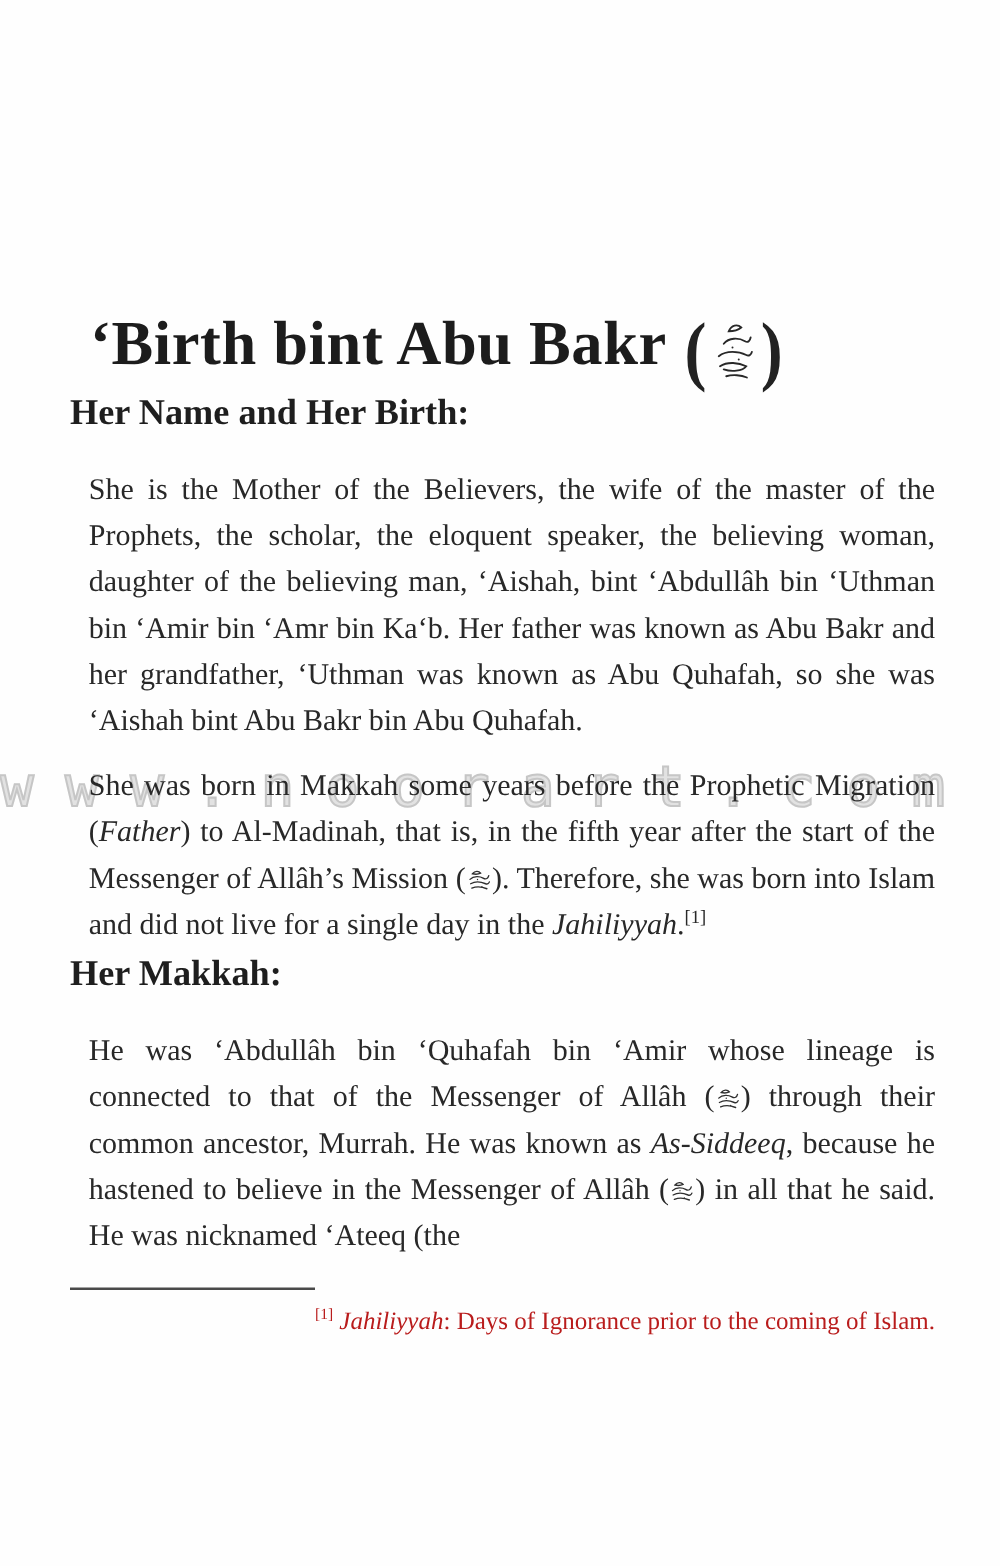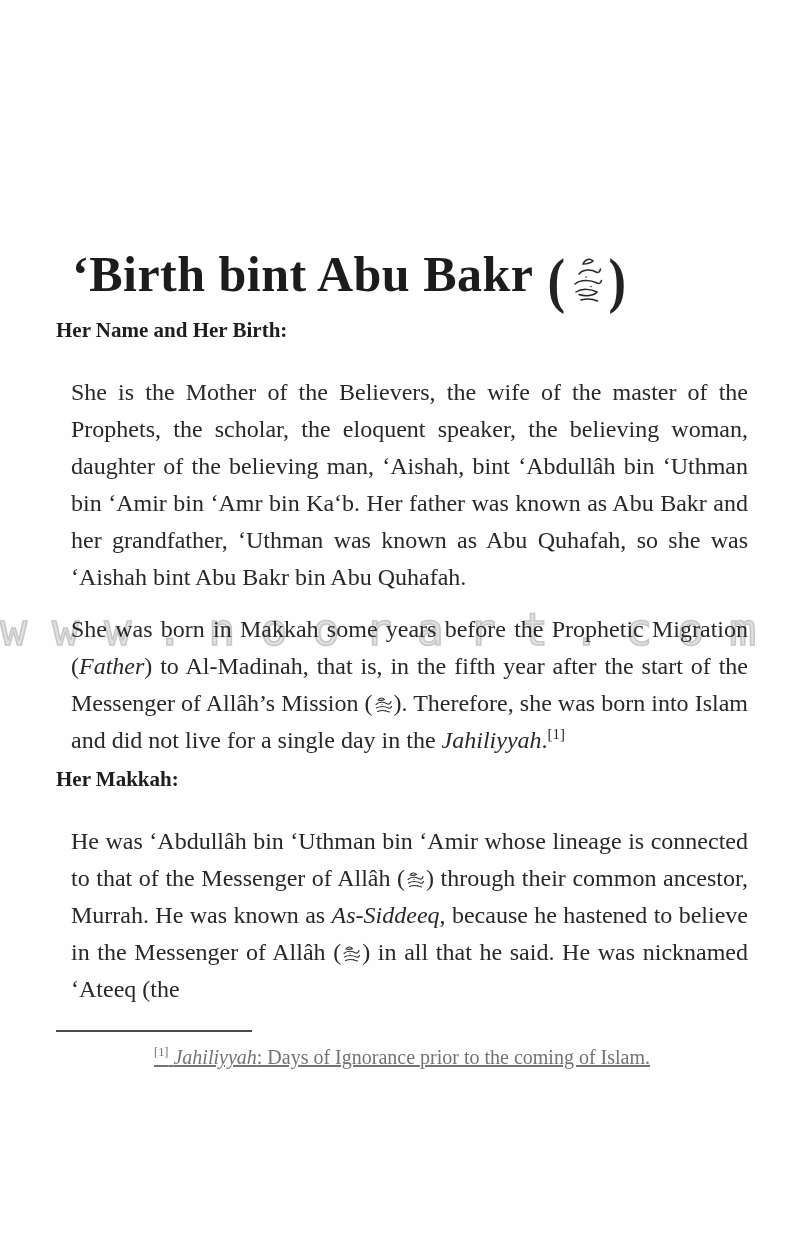--- a/index.html
+++ b/index.html
@@ -48,21 +48,21 @@
   .title-honorific .paren{
     font-size:62px;
     font-weight:600;
     line-height:0;
     color:#222;
     transform:scaleX(.85);
   }
   .title-honorific svg{margin:0 2px;}
   h2.section-heading{
     margin:0;
-    font-size:21px;
+    font-size:29px;
     line-height:40px;
     font-weight:bold;
     color:#1e1e1e;
   }
   .h2-first{margin-top:62px;}
   .h2-later{margin-top:32px;}
   p.body-par{
     margin:15px 0 0 15px;
     font-size:24px;
     line-height:37px;
@@ -80,23 +80,22 @@
   .footnote-area{margin-top:22px;}
   .footnote-rule{
     width:196px;height:0;
     border-top:2px solid #4a4a4a;
     margin:0 0 10px 0;
   }
   p.footnote{
     margin:0;
     font-size:20px;
     line-height:30px;
-    color:#737373;
-    text-align:center;
-    text-decoration:underline;
+    color:#b91c1c;
+    text-align:right;
   }
 </style>
 </head>
 <body>
 
 <div class="page">
 
   <div class="watermark">www.noorart.com</div>
 
   <div class="content">
@@ -129,21 +128,21 @@
       <path d="M3 9.5 C6 6.5 11 7 13.5 8.5 C16 10 17.5 8.5 18 6.5"></path>
       <path d="M3.5 13 C7 11 12 11.5 15.5 13 C17 13.6 18 12.8 18.5 11.5"></path>
       <path d="M4.5 16.5 C8 15 13 15.5 16.5 17"></path>
       <circle cx="9" cy="9.6" r="0.55" fill="#2f2f2f" stroke="none"></circle>
       <circle cx="12.5" cy="15.4" r="0.55" fill="#2f2f2f" stroke="none"></circle>
     </g>
   </svg></span><span>). Therefore, she was born into Islam and did not live for a single day in the </span><span class="it">Jahiliyyah</span><span>.</span><span class="sup">[1]</span></p>
 
     <h2 class="section-heading h2-later">Her Makkah:</h2>
 
-    <p class="body-par first"><span>He was ‘Abdullâh bin ‘Uthman bin ‘Amir whose lineage is connected to that of the Messenger of Allâh (</span><span class="pbuh"><svg width="21" height="20" viewBox="0 0 21 20" aria-hidden="true">
+    <p class="body-par first"><span>He was ‘Abdullâh bin ‘Quhafah bin ‘Amir whose lineage is connected to that of the Messenger of Allâh (</span><span class="pbuh"><svg width="21" height="20" viewBox="0 0 21 20" aria-hidden="true">
     <g stroke="#2f2f2f" stroke-width="1.1" fill="none" stroke-linecap="round">
       <path d="M5 5 C7 2.5 10 2.5 11.5 4.5 C9.5 5.5 7 5.5 5 5 Z"></path>
       <path d="M3 9.5 C6 6.5 11 7 13.5 8.5 C16 10 17.5 8.5 18 6.5"></path>
       <path d="M3.5 13 C7 11 12 11.5 15.5 13 C17 13.6 18 12.8 18.5 11.5"></path>
       <path d="M4.5 16.5 C8 15 13 15.5 16.5 17"></path>
       <circle cx="9" cy="9.6" r="0.55" fill="#2f2f2f" stroke="none"></circle>
       <circle cx="12.5" cy="15.4" r="0.55" fill="#2f2f2f" stroke="none"></circle>
     </g>
   </svg></span><span>) through their common ancestor, Murrah. He was known as </span><span class="it">As-Siddeeq</span><span>, because he hastened to believe in the Messenger of Allâh (</span><span class="pbuh"><svg width="21" height="20" viewBox="0 0 21 20" aria-hidden="true">
     <g stroke="#2f2f2f" stroke-width="1.1" fill="none" stroke-linecap="round">

